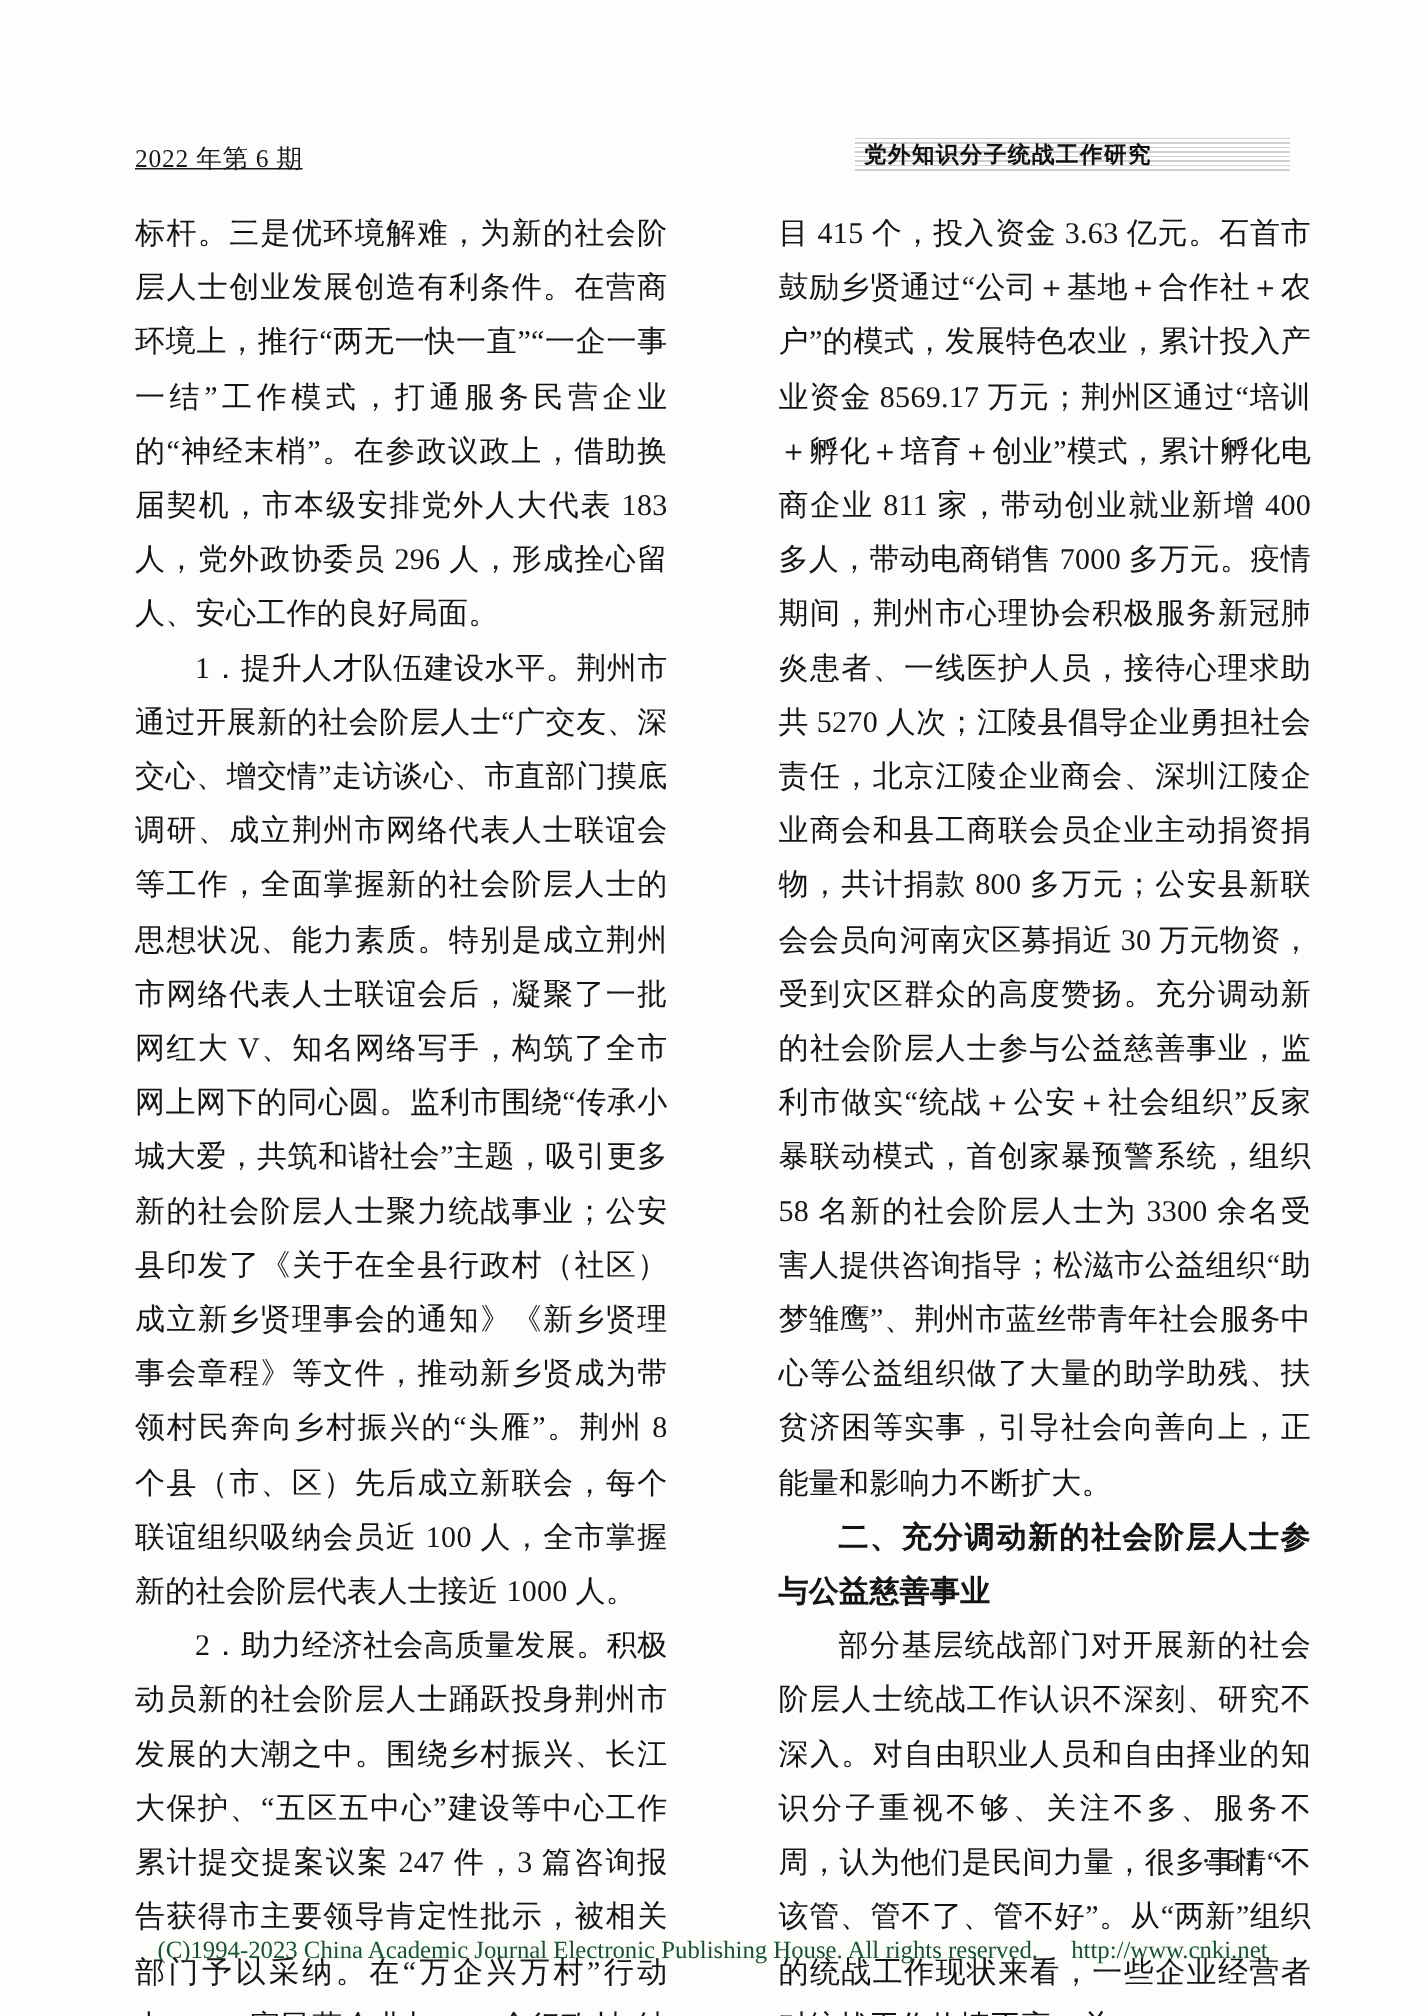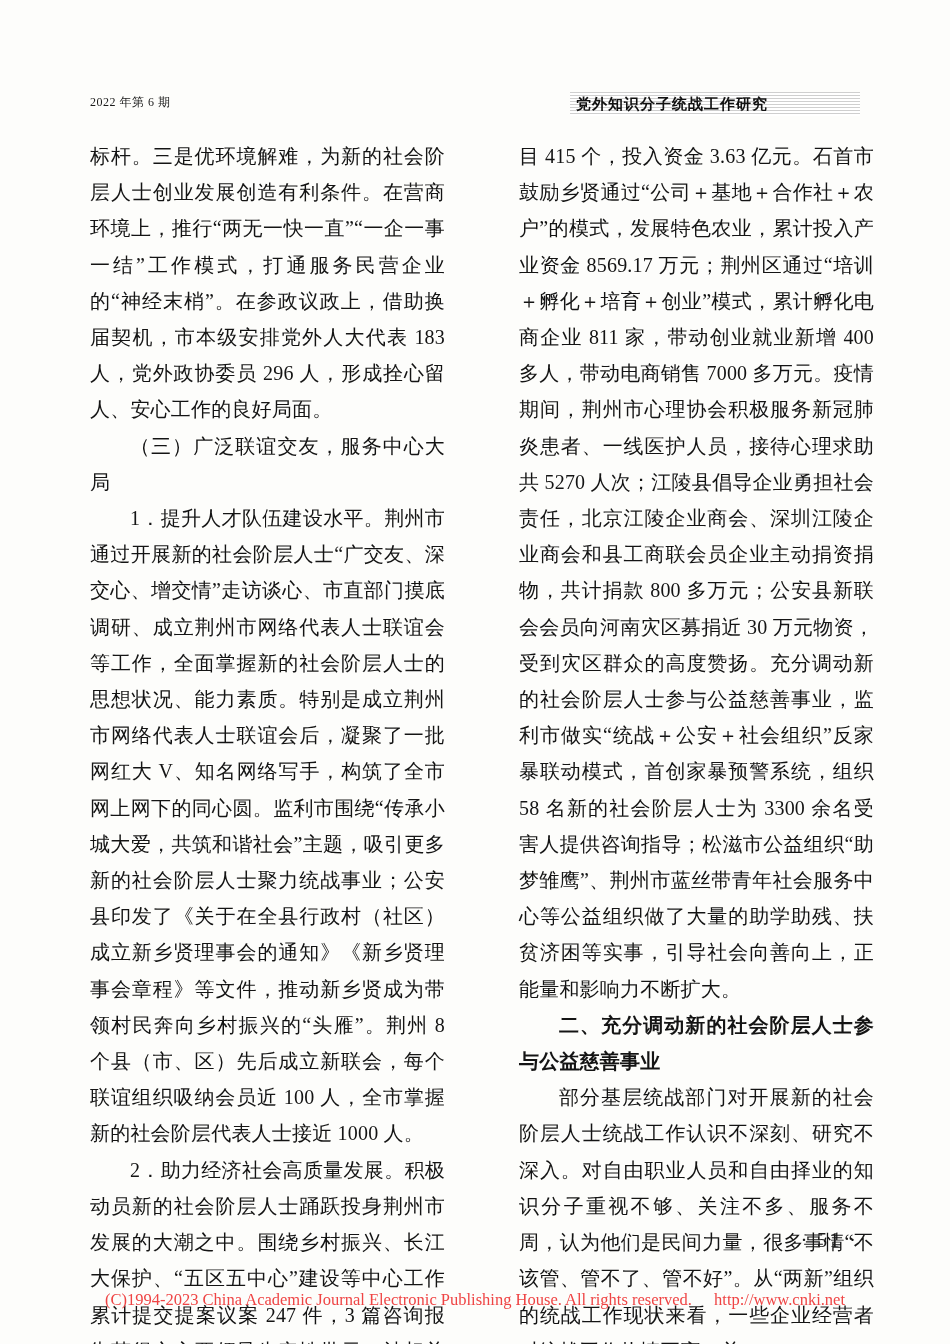--- a/index.html
+++ b/index.html
@@ -27,24 +27,25 @@
     position: absolute;
     left: 90px;
     top: 94px;
     width: 770px;
     height: 30px;
   }
   .header-left {
     position: absolute;
     left: 0;
     top: 0;
-    font-size: 12px;
+    font-size: 17px;
     letter-spacing: 0.5px;
     color: #1a1a1a;
     white-space: nowrap;
+    text-decoration: underline;
   }
   .header-right {
     position: absolute;
     right: 0;
     top: -2px;
     width: 290px;
     height: 24px;
     background: repeating-linear-gradient(
         to bottom,
         #cfcfcf 0px, #cfcfcf 1px,
@@ -99,42 +100,41 @@
     color: #1a1a1a;
   }
   
   .footer {
     position: absolute;
     left: 0;
     top: 1290px;
     width: 950px;
     text-align: center;
     font-size: 16.5px;
-    color: #ef4444;
+    color: #14532d;
     font-family: "Liberation Serif", "DejaVu Serif", serif;
   }
   .footer .fsp { display: inline-block; padding-left: 18px; }
 </style>
 </head>
 <body>
 
 <div class="page">
 
   <div class="header">
     <div class="header-left">2022 年第 6 期</div>
     <div class="header-right">
       <span class="ht">党外知识分子统战工作研究</span>
     </div>
   </div>
 
   <div class="cols">
 
     <div class="col col-left">
       <p class="para">标杆。三是优环境解难，为新的社会阶层人士创业发展创造有利条件。在营商环境上，推行“两无一快一直”“一企一事一结”工作模式，打通服务民营企业的“神经末梢”。在参政议政上，借助换届契机，市本级安排党外人大代表 183 人，党外政协委员 296 人，形成拴心留人、安心工作的良好局面。</p>
-      <p class="para indent">（三）广泛联谊交友，服务中心大局</p>
       <p class="para indent">1．提升人才队伍建设水平。荆州市通过开展新的社会阶层人士“广交友、深交心、增交情”走访谈心、市直部门摸底调研、成立荆州市网络代表人士联谊会等工作，全面掌握新的社会阶层人士的思想状况、能力素质。特别是成立荆州市网络代表人士联谊会后，凝聚了一批网红大 V、知名网络写手，构筑了全市网上网下的同心圆。监利市围绕“传承小城大爱，共筑和谐社会”主题，吸引更多新的社会阶层人士聚力统战事业；公安县印发了《关于在全县行政村（社区）成立新乡贤理事会的通知》《新乡贤理事会章程》等文件，推动新乡贤成为带领村民奔向乡村振兴的“头雁”。荆州 8 个县（市、区）先后成立新联会，每个联谊组织吸纳会员近 100 人，全市掌握新的社会阶层代表人士接近 1000 人。</p>
       <p class="para indent">2．助力经济社会高质量发展。积极动员新的社会阶层人士踊跃投身荆州市发展的大潮之中。围绕乡村振兴、长江大保护、“五区五中心”建设等中心工作累计提交提案议案 247 件，3 篇咨询报告获得市主要领导肯定性批示，被相关部门予以采纳。在“万企兴万村”行动中，119 家民营企业与 125 个行政村“结对帮扶”，落实产业项</p>
     </div>
 
     <div class="col col-right">
       <p class="para">目 415 个，投入资金 3.63 亿元。石首市鼓励乡贤通过“公司＋基地＋合作社＋农户”的模式，发展特色农业，累计投入产业资金 8569.17 万元；荆州区通过“培训＋孵化＋培育＋创业”模式，累计孵化电商企业 811 家，带动创业就业新增 400 多人，带动电商销售 7000 多万元。疫情期间，荆州市心理协会积极服务新冠肺炎患者、一线医护人员，接待心理求助共 5270 人次；江陵县倡导企业勇担社会责任，北京江陵企业商会、深圳江陵企业商会和县工商联会员企业主动捐资捐物，共计捐款 800 多万元；公安县新联会会员向河南灾区募捐近 30 万元物资，受到灾区群众的高度赞扬。充分调动新的社会阶层人士参与公益慈善事业，监利市做实“统战＋公安＋社会组织”反家暴联动模式，首创家暴预警系统，组织 58 名新的社会阶层人士为 3300 余名受害人提供咨询指导；松滋市公益组织“助梦雏鹰”、荆州市蓝丝带青年社会服务中心等公益组织做了大量的助学助残、扶贫济困等实事，引导社会向善向上，正能量和影响力不断扩大。</p>
       <p class="para indent bold">二、充分调动新的社会阶层人士参与公益慈善事业</p>
       <p class="para indent">部分基层统战部门对开展新的社会阶层人士统战工作认识不深刻、研究不深入。对自由职业人员和自由择业的知识分子重视不够、关注不多、服务不周，认为他们是民间力量，很多事情“不该管、管不了、管不好”。从“两新”组织的统战工作现状来看，一些企业经营者对统战工作热情不高、关</p>
     </div>
 

